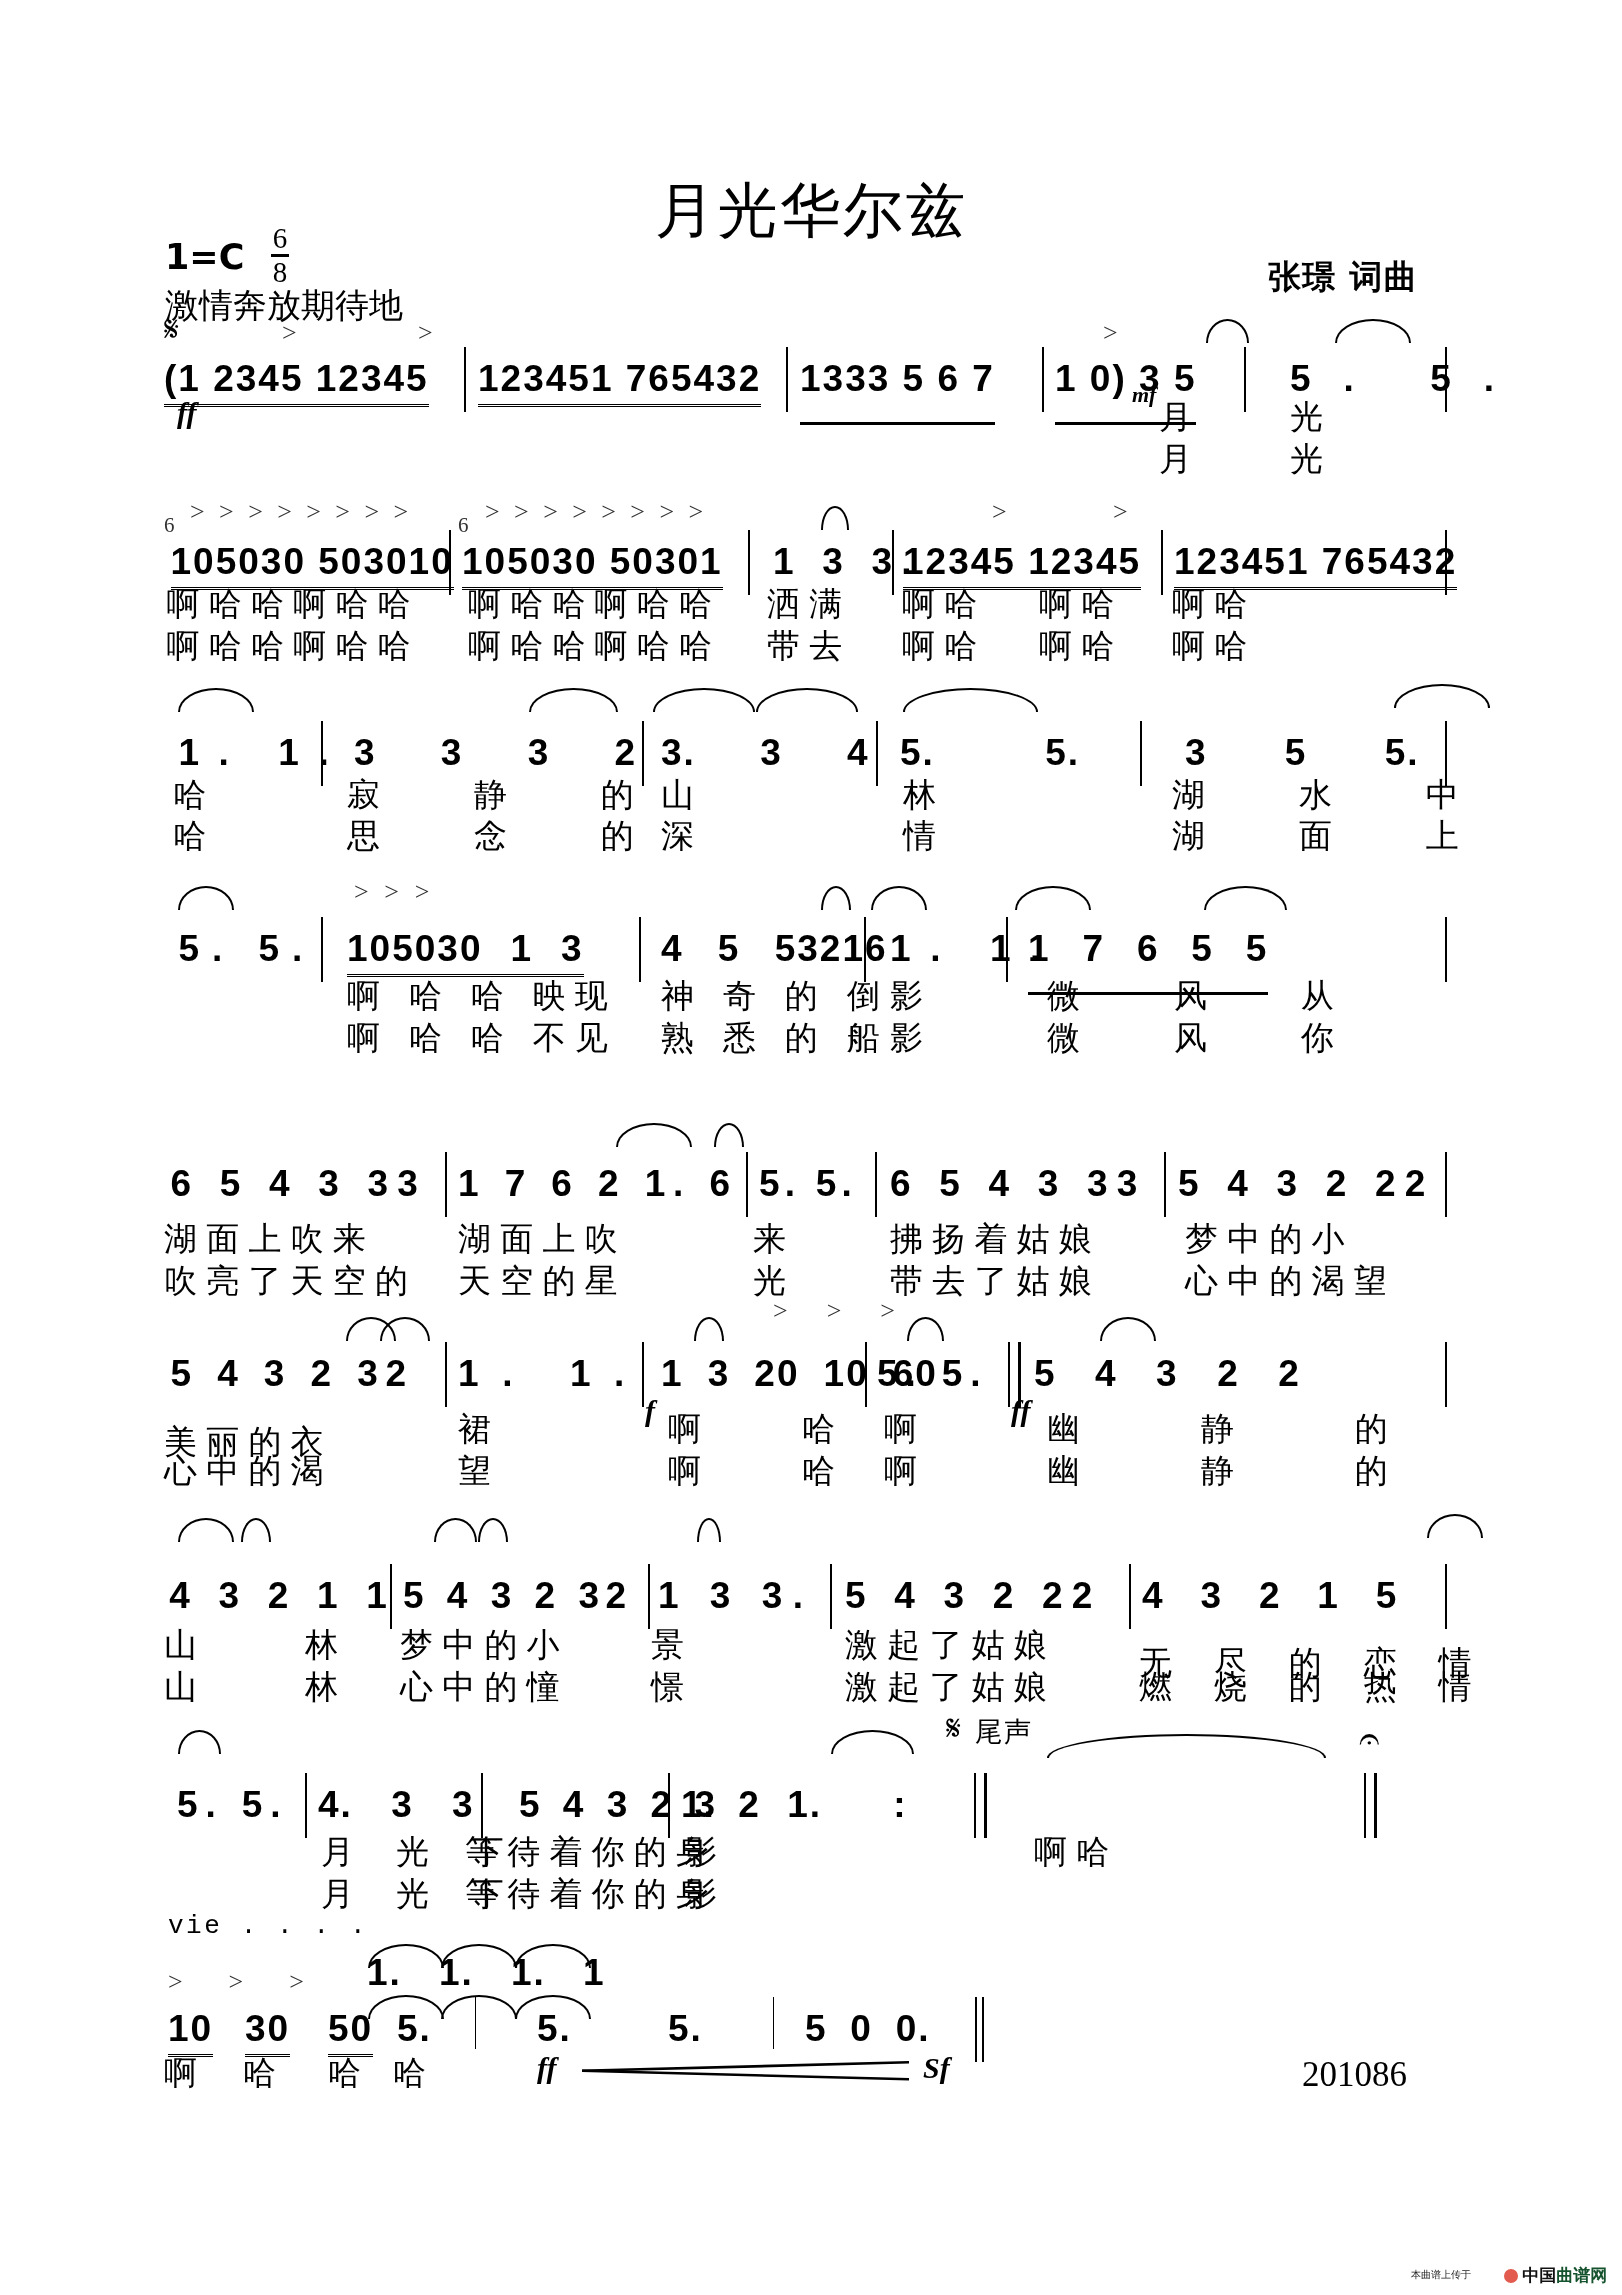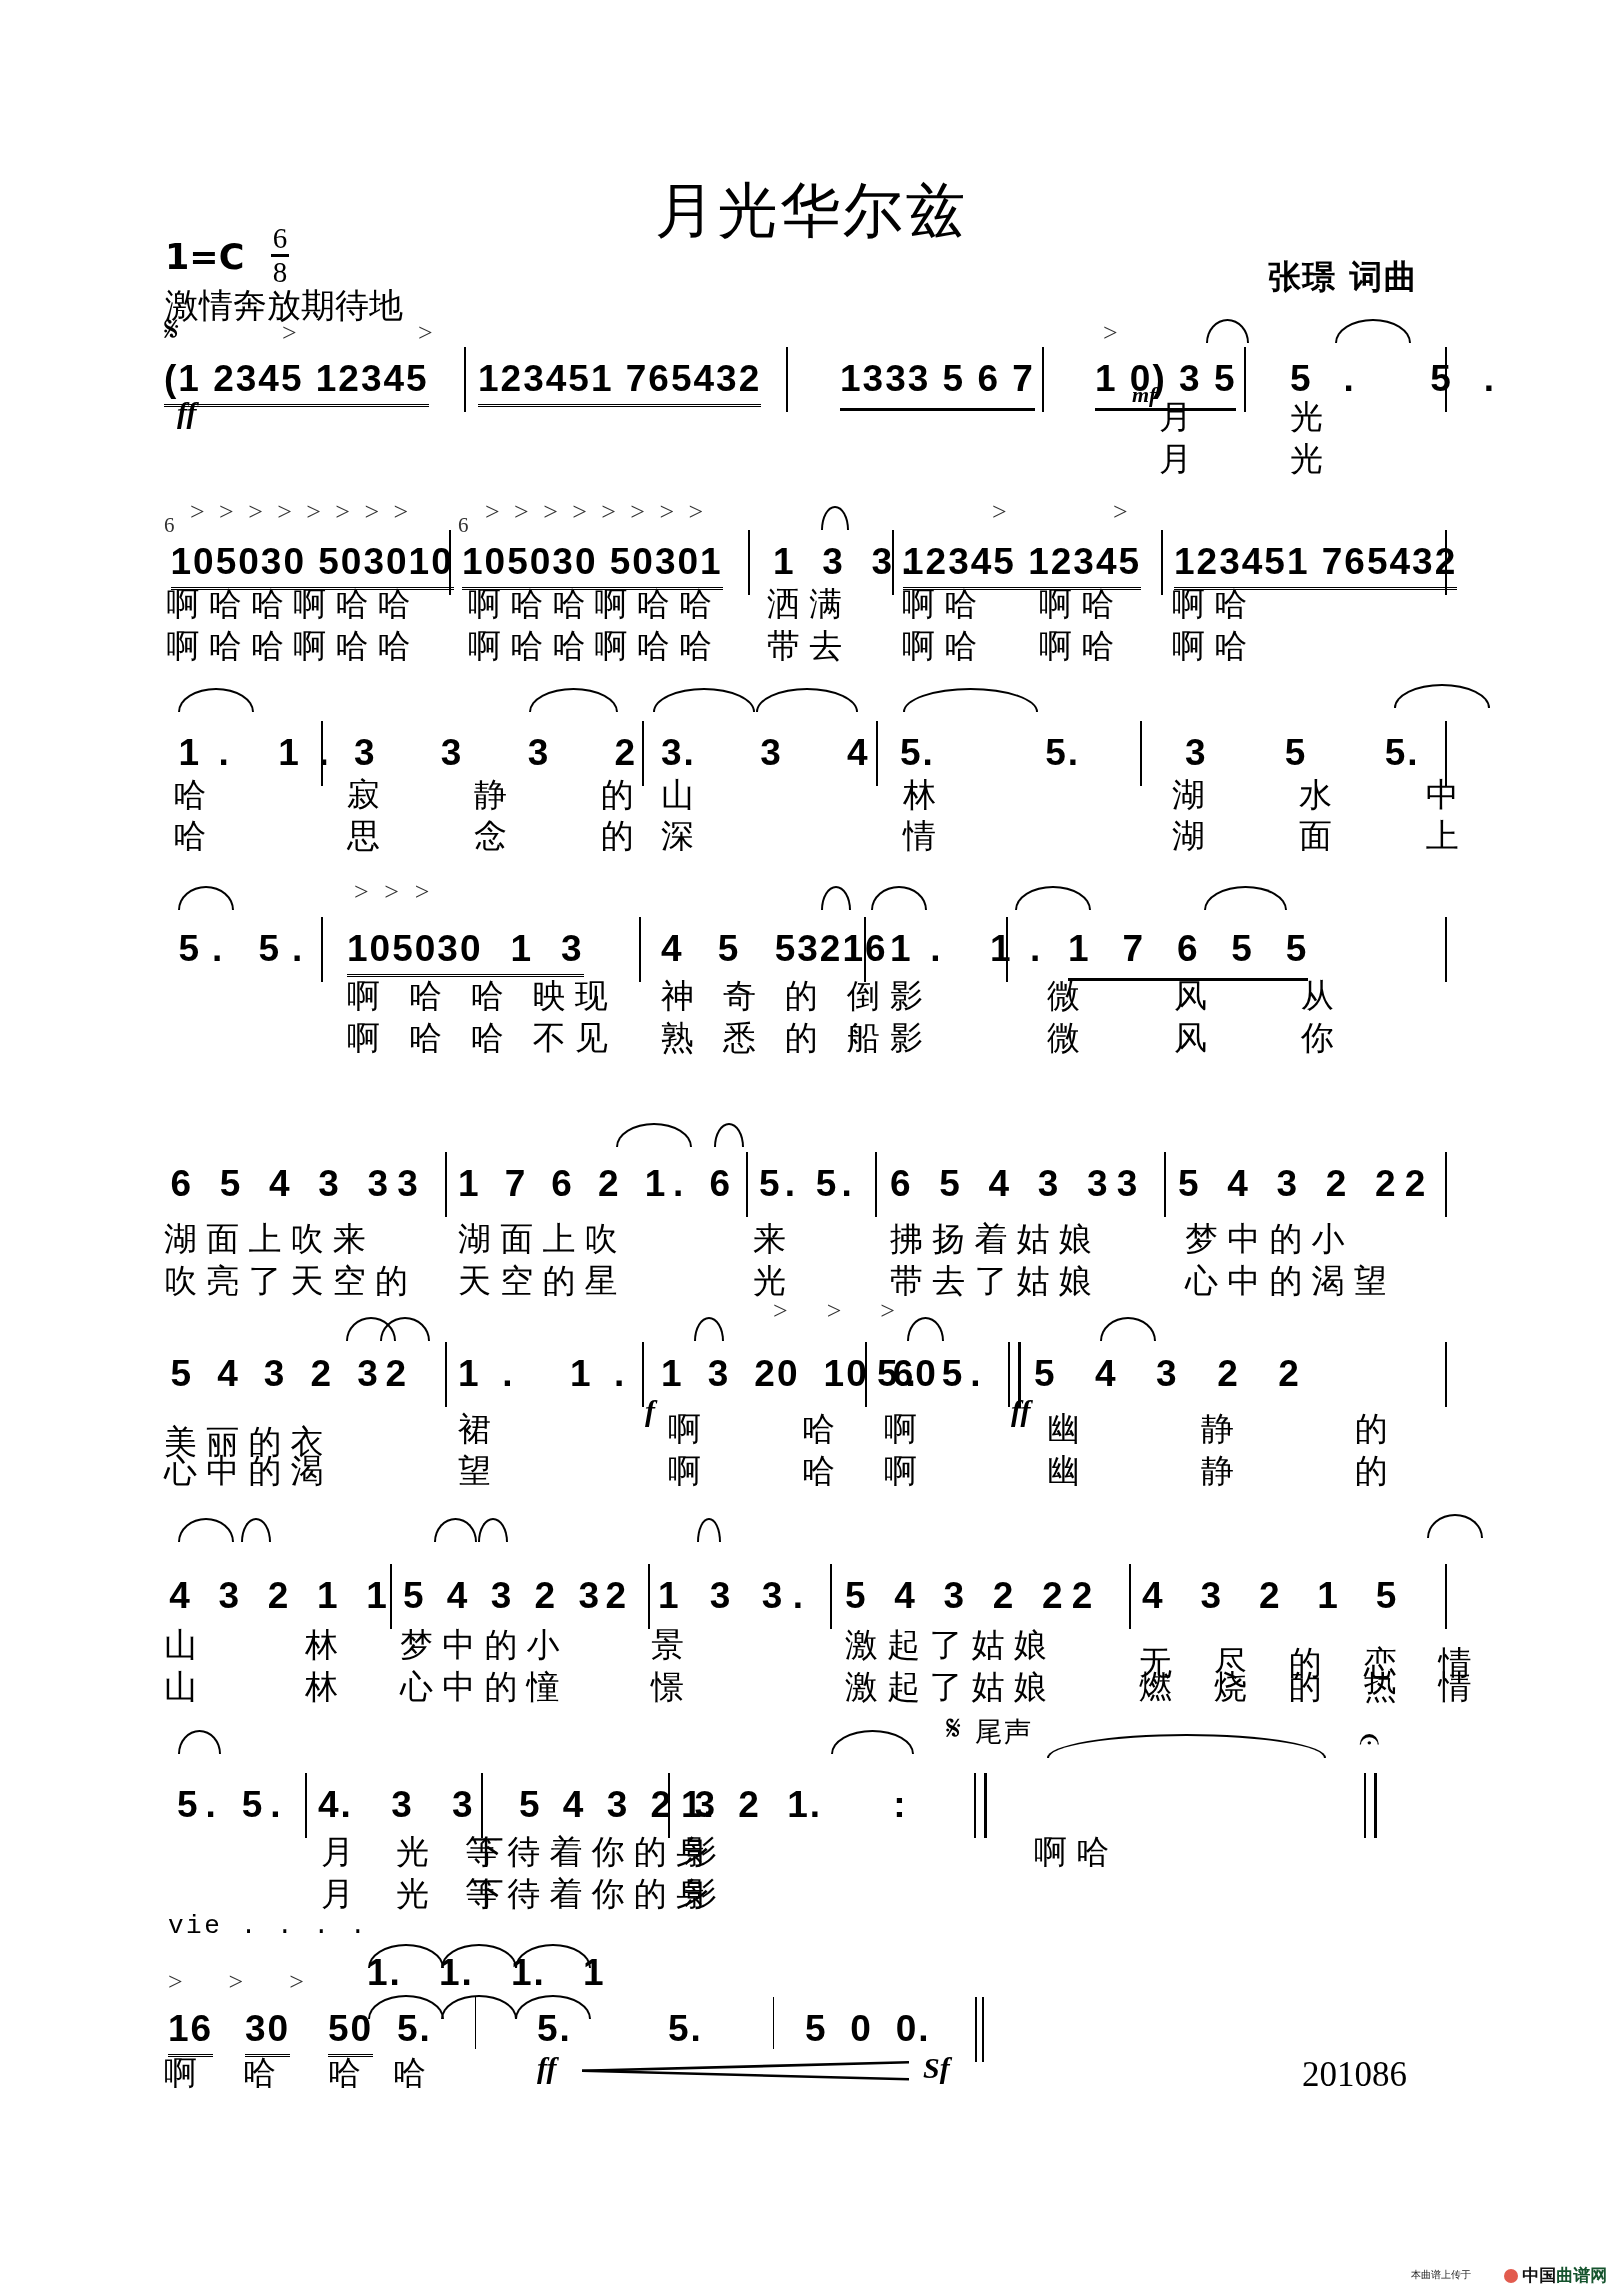--- a/index.html
+++ b/index.html
@@ -10,21 +10,21 @@
   .key { position:absolute; left:165px; top:237px; font-size:35px; font-weight:bold; }
   .meter { position:absolute; left:267px; top:224px; width:26px; text-align:center;
            font-family:"Liberation Serif", serif; font-size:29px; line-height:29px; }
   .meter .bar { display:block; height:2.6px; background:#000; margin:1.3px 3.9px; }
   .tempo { position:absolute; left:165px; top:283px; font-size:34px; }
   .composer { position:absolute; left:1268px; top:255px; font-size:33px; letter-spacing:1.3px;font-weight:bold; }
   .row { position:absolute; left:164px; width:1283px; }
   .notes { position:absolute; left:0; top:0; height:79px; width:1283px; }
   .note { position:absolute; font-family:"Liberation Sans", sans-serif; font-size:37px;
           font-weight:bold; letter-spacing:2px; line-height:46px; top:15.7px; white-space:nowrap; }
-  .note.u1 { border-bottom:3.3px solid #000; padding-bottom:6px;margin-left:40px; }
+  .note.u1 { border-bottom:3.3px solid #000; padding-bottom:20px; }
   .note.u2 { border-bottom:3.3px double #000; padding-bottom:2.6px; }
   .barline { position:absolute; width:2px; background:#000; top:6.5px; height:65px; }
   .barline.double { width:7.9px; border-left:2px solid #000; border-right:3.9px solid #000; background:transparent; }
   .mark { position:absolute; font-family:"Liberation Serif", serif; font-size:26px; color:#333; white-space:nowrap; }
   .slur { position:absolute; height:22px; border:2.6px solid #000; border-bottom:none;
           border-radius:50% 50% 0 0 / 100% 100% 0 0; }
   .dyn { position:absolute; font-family:"Liberation Serif", serif; font-style:italic; font-weight:bold; font-size:30px; }
   .lyric { position:absolute; font-size:33px; letter-spacing:9.2px; white-space:nowrap; }
   .segno { position:absolute; font-family:"DejaVu Serif", serif; font-size:35px; }
   .footer-note { position:absolute; left:1411px; top:2268px; font-size:10px; color:#222; }
@@ -291,21 +291,21 @@
   <span class="slur" style="left:277px;top:33px;width:72px;"></span>
   <span class="slur" style="left:351px;top:33px;width:72px;"></span>
   <span class="note" style="left:203px;top:39px;">1.</span>
   <span class="note" style="left:275px;top:39px;">1.</span>
   <span class="note" style="left:347px;top:39px;">1.</span>
   <span class="note" style="left:419px;top:39px;">1</span>
   <span class="slur" style="left:204px;top:84px;width:72px;"></span>
   <span class="slur" style="left:277px;top:84px;width:72px;"></span>
   <span class="slur" style="left:351px;top:84px;width:72px;"></span>
   <div class="notes" style="top:79px;">
-    <span class="note u2" style="left:3.9px;">16</span>
+    <span class="note u2" style="left:3.9px;">10</span>
     <span class="note u2" style="left:81px;">30</span>
     <span class="note u2" style="left:164px;">50</span>
     <span class="note" style="left:233px;">5.</span>
     <span class="barline" style="left:311px;height:52px;width:1.3px;"></span>
     <span class="note" style="left:373px;">5.</span>
     <span class="note" style="left:504px;">5.</span>
     <span class="barline" style="left:609px;height:52px;width:1.3px;"></span>
     <span class="note" style="left:641px;word-spacing:10.5px;">5 0 0.</span>
     <span class="barline double" style="left:811px;width:5.2px;border-right:2.6px solid #000;"></span>
   </div>

